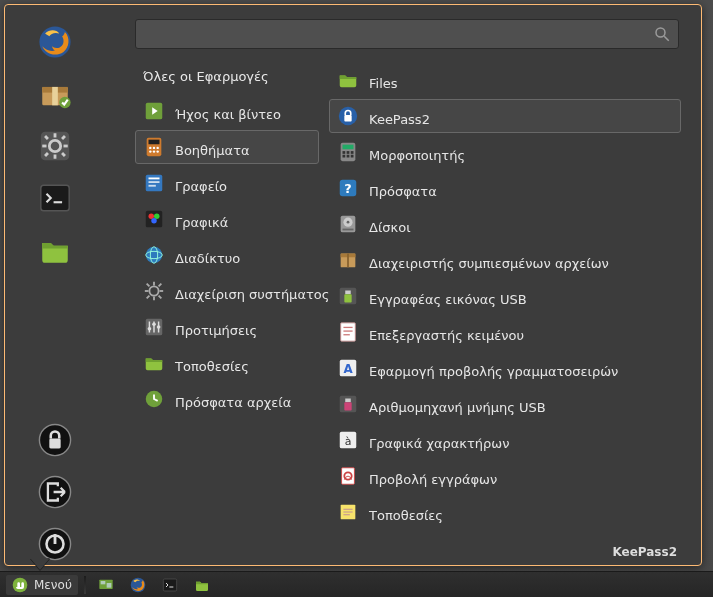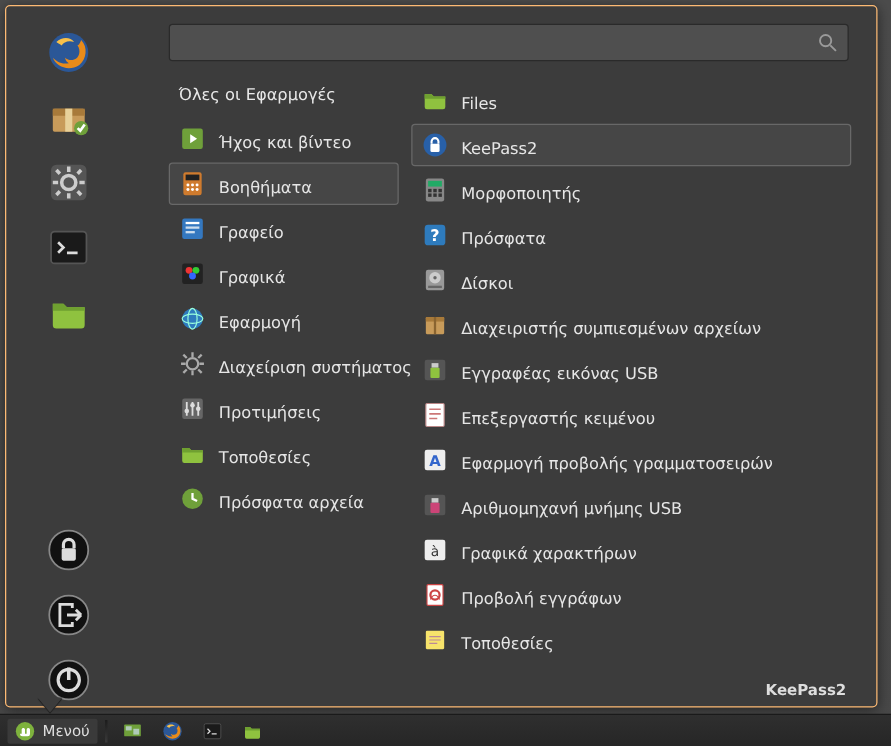--- a/index.html
+++ b/index.html
@@ -199,21 +199,21 @@
               <span>Γραφικά</span>
             </div>
             <div class="item">
               <span class="ic">
                 <svg viewBox="0 0 24 24">
                   <circle cx="12" cy="12" r="9" fill="#2e7bbd"></circle>
                   <ellipse cx="12" cy="12" rx="9" ry="4" fill="none" stroke="#9fd" stroke-width="1"></ellipse>
                   <ellipse cx="12" cy="12" rx="4" ry="9" fill="none" stroke="#9fd" stroke-width="1"></ellipse>
                 </svg>
               </span>
-              <span>Εφαρμογή</span>
+              <span>Διαδίκτυο</span>
             </div>
             <div class="item">
               <span class="ic">
                 <svg viewBox="0 0 24 24">
                   <circle cx="12" cy="12" r="5" fill="none" stroke="#aaa" stroke-width="2"></circle>
                   <g stroke="#aaa" stroke-width="2">
                     <line x1="12" y1="2" x2="12" y2="6"></line>
                     <line x1="12" y1="18" x2="12" y2="22"></line>
                     <line x1="2" y1="12" x2="6" y2="12"></line>
                     <line x1="18" y1="12" x2="22" y2="12"></line>

